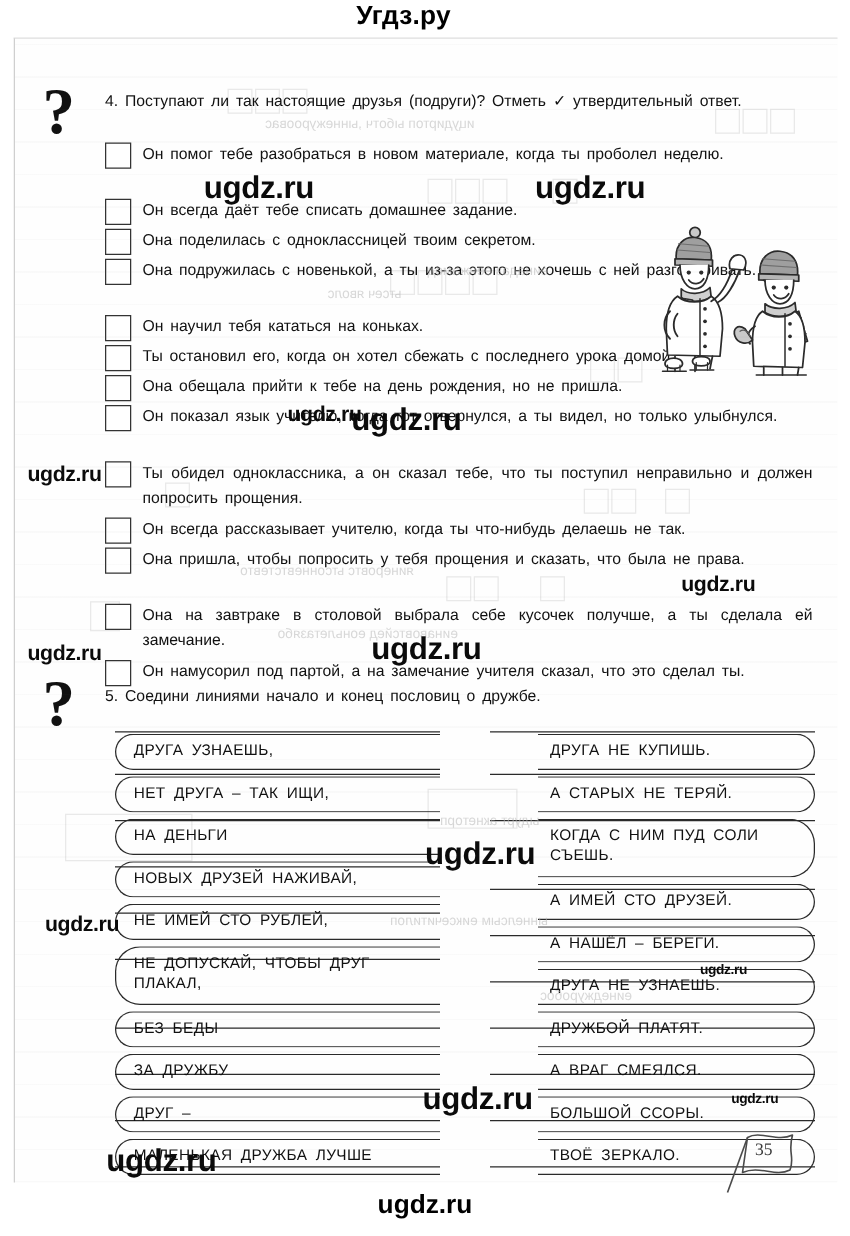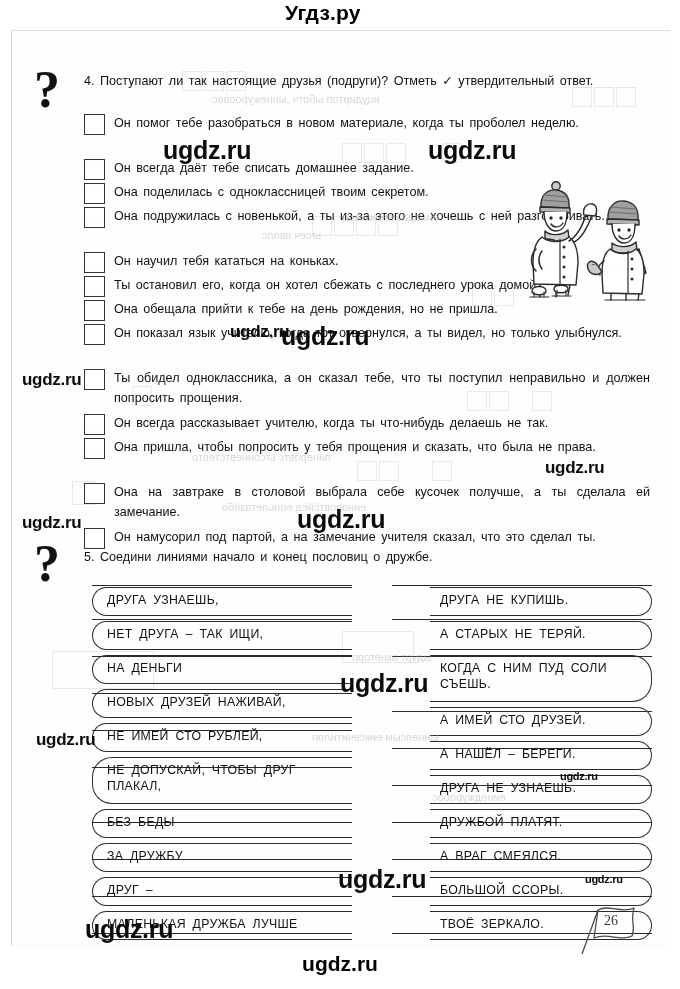--- a/index.html
+++ b/index.html
@@ -460,21 +460,21 @@
     <div class="ghost" style="left: 420px; top: 760px;">еинеджуробос</div>
   </div>
 
 <div class="pageflag">
   <svg viewBox="0 0 70 56" width="70" height="56">
     <g fill="none" stroke="#4a4a4a" stroke-width="1.3" stroke-linejoin="round">
       <path d="M4 54 L20 10"></path>
       <path d="M20 10 C30 4, 44 14, 56 8 C52 22, 58 26, 54 36 C42 42, 30 32, 16 38 Z"></path>
     </g>
   </svg>
-  <div class="num">26</div>
+  <div class="num">35</div>
 </div>
 
 <div id="wm-layer">
     <div class="wm big" style="left: 163px; top: 136px;">ugdz.ru</div>
     <div class="wm big" style="left: 428px; top: 136px;">ugdz.ru</div>
     <div class="wm big" style="left: 281px; top: 322px;">ugdz.ru</div>
     <div class="wm mid" style="left: 230px; top: 322px;">ugdz.ru</div>
     <div class="wm mid" style="left: 22px; top: 370px;">ugdz.ru</div>
     <div class="wm mid" style="left: 545px; top: 458px;">ugdz.ru</div>
     <div class="wm mid" style="left: 22px; top: 513px;">ugdz.ru</div>

